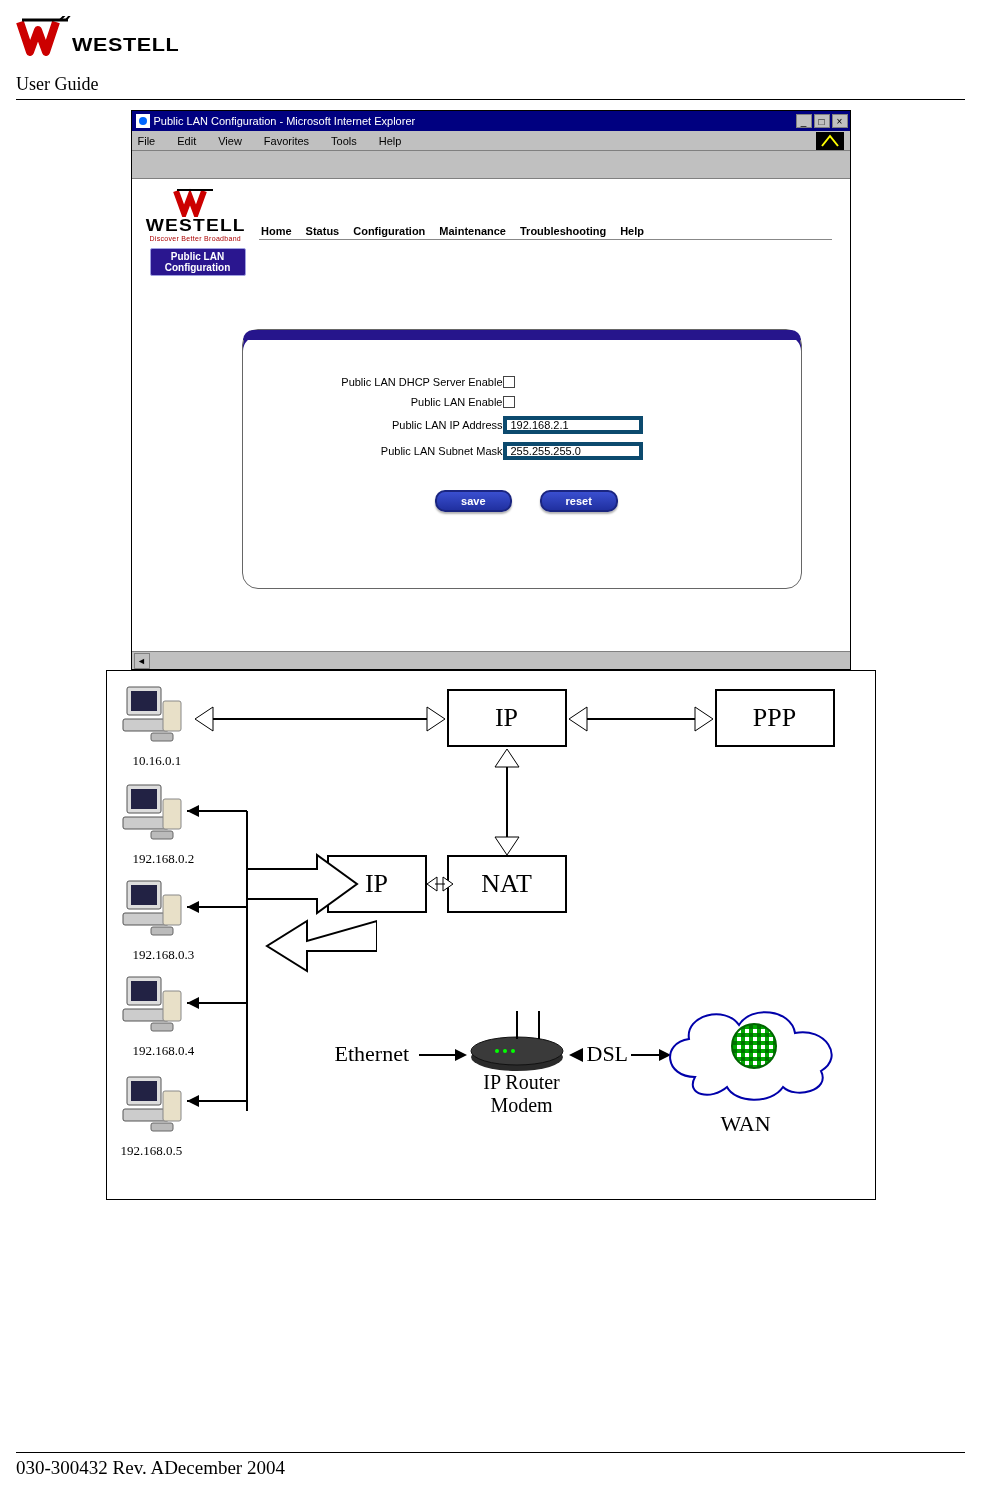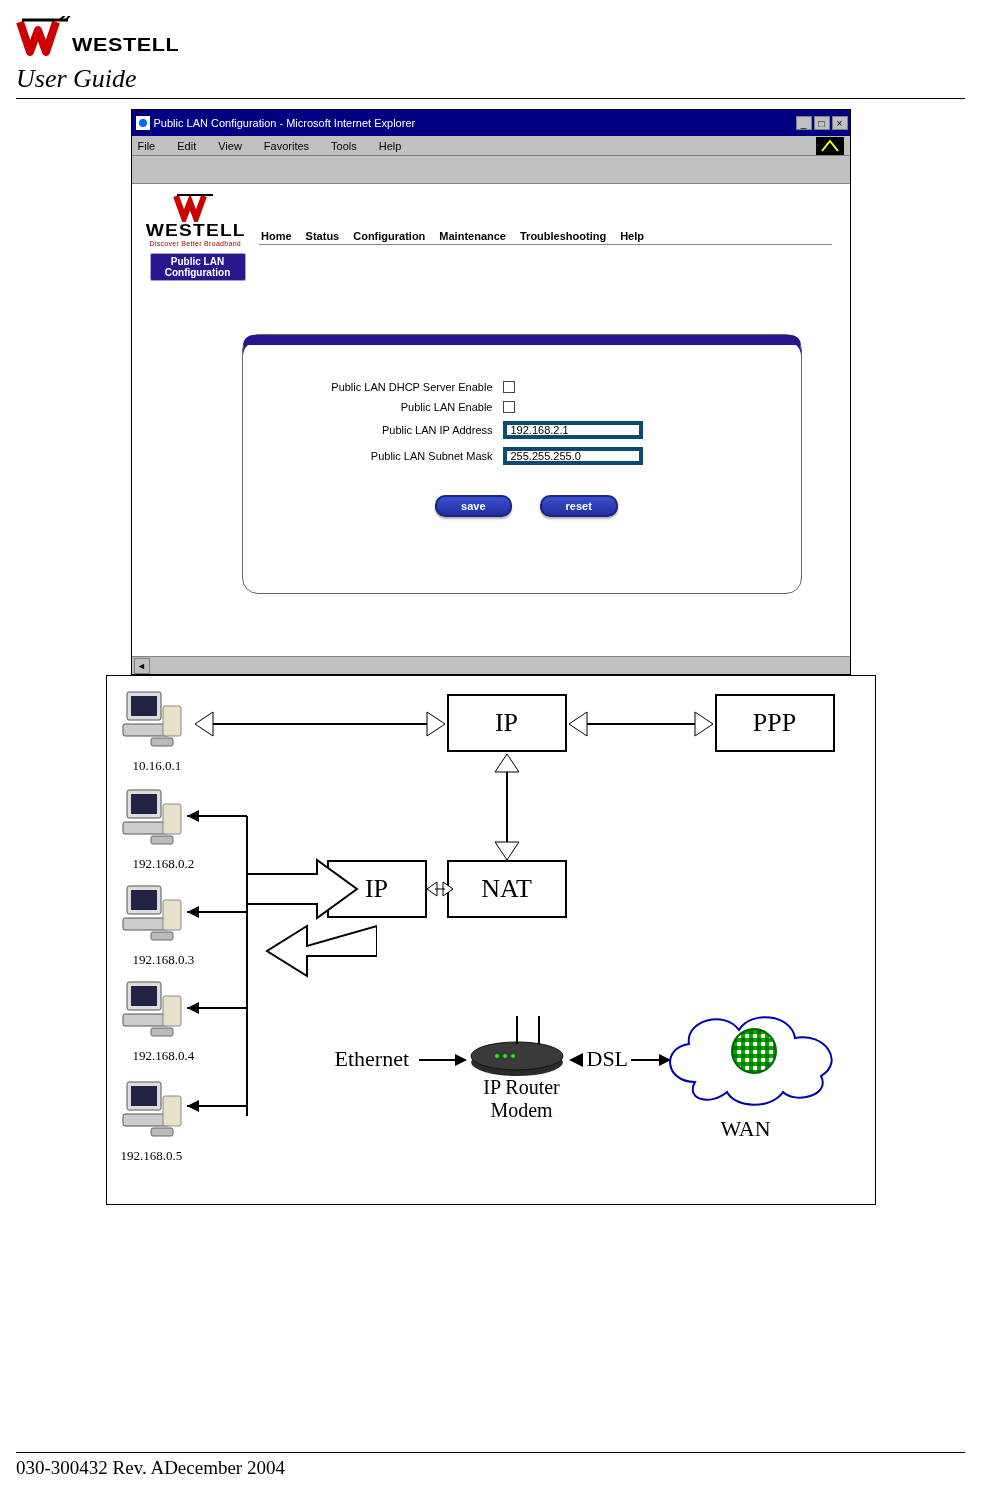--- a/index.html
+++ b/index.html
@@ -27,37 +27,36 @@
     font-weight: 900;
     font-size: 18px;
     letter-spacing: 0.5px;
     color:#000;
     transform: scaleX(1.2);
     transform-origin: left;
     margin-left: -4px;
     margin-bottom: 2px;
   }
   .subtitle {
-    font-style: italic;
-    font-size: 26px;
-    margin-top: 6px;
+    font-size: 18px;
+    margin-top: 16px;
   }
   .hr-top { border:0; border-top:1px solid #000; margin-top:4px; margin-bottom:6px;}
   
   .browser-wrap { display:flex; justify-content:center; margin-top:10px;}
   .browser {
     width: 720px;
     border: 1px solid #000;
     position: relative;
     font-family: Tahoma, Arial, sans-serif;
   }
   .titlebar {
     background:#000080;
     color:#fff;
-    height:26px;
+    height:20px;
     display:flex; align-items:center;
     padding:0 2px 0 4px;
     font-size:11px;
   }
   .titlebar .title-icon {
     width:14px;height:14px;background:#fff;margin-right:4px;
     display:flex;align-items:center;justify-content:center;
   }
   .titlebar .spacer{flex:1;}
   .winbtn {
@@ -95,21 +94,21 @@
     width:560px; height:260px;
     border:1px solid #666; border-radius:16px;
     background:#fff;
     box-shadow: inset 0 6px 0 #26158c;
   }
   .card-top {
     height:10px; background:#26158c; border-radius:14px 14px 0 0;
   }
   .card-body { padding:36px 60px 0 60px; font-family:Arial; font-size:11px;}
   .field-row { display:flex; align-items:center; margin-bottom:8px;}
-  .field-label { width:200px; text-align:right; padding-right:10px;}
+  .field-label { width:200px; text-align:right; padding-right:0;}
   .chk { width:12px;height:12px;border:1px solid #444; background:#fff; }
   .txt-input { width:140px; height:18px; border:4px solid #0c4a6e; padding:0 4px; font-size:11px; background:#fff; font-family:Arial;}
   .btn-row { display:flex; justify-content:center; gap:18px; margin-top:30px;}
   .pill {
     background: linear-gradient(#3a4fd0,#2030a0);
     color:#fff; font-family:Arial; font-size:11px; font-weight:bold;
     border:2px solid #1a2580; border-radius:10px; padding:3px 24px;
     box-shadow: 0 2px 2px rgba(0,0,0,.3);
     margin-left: 10px;
   }

